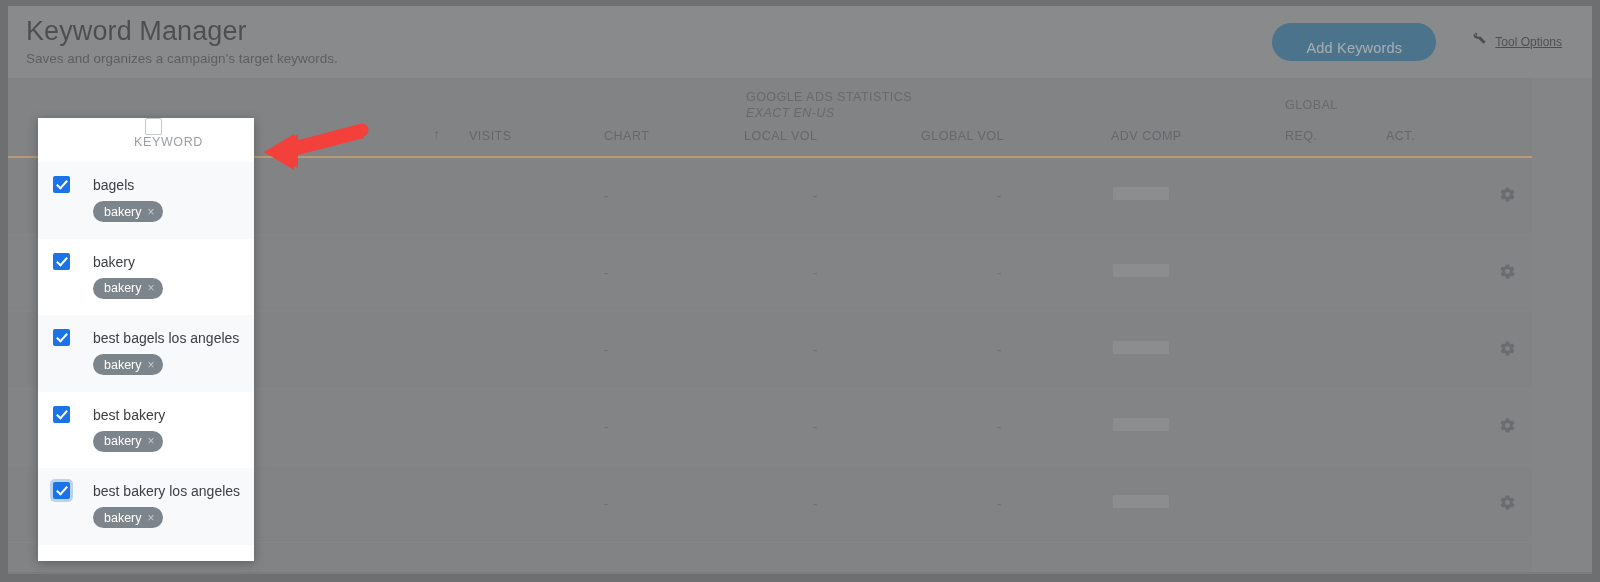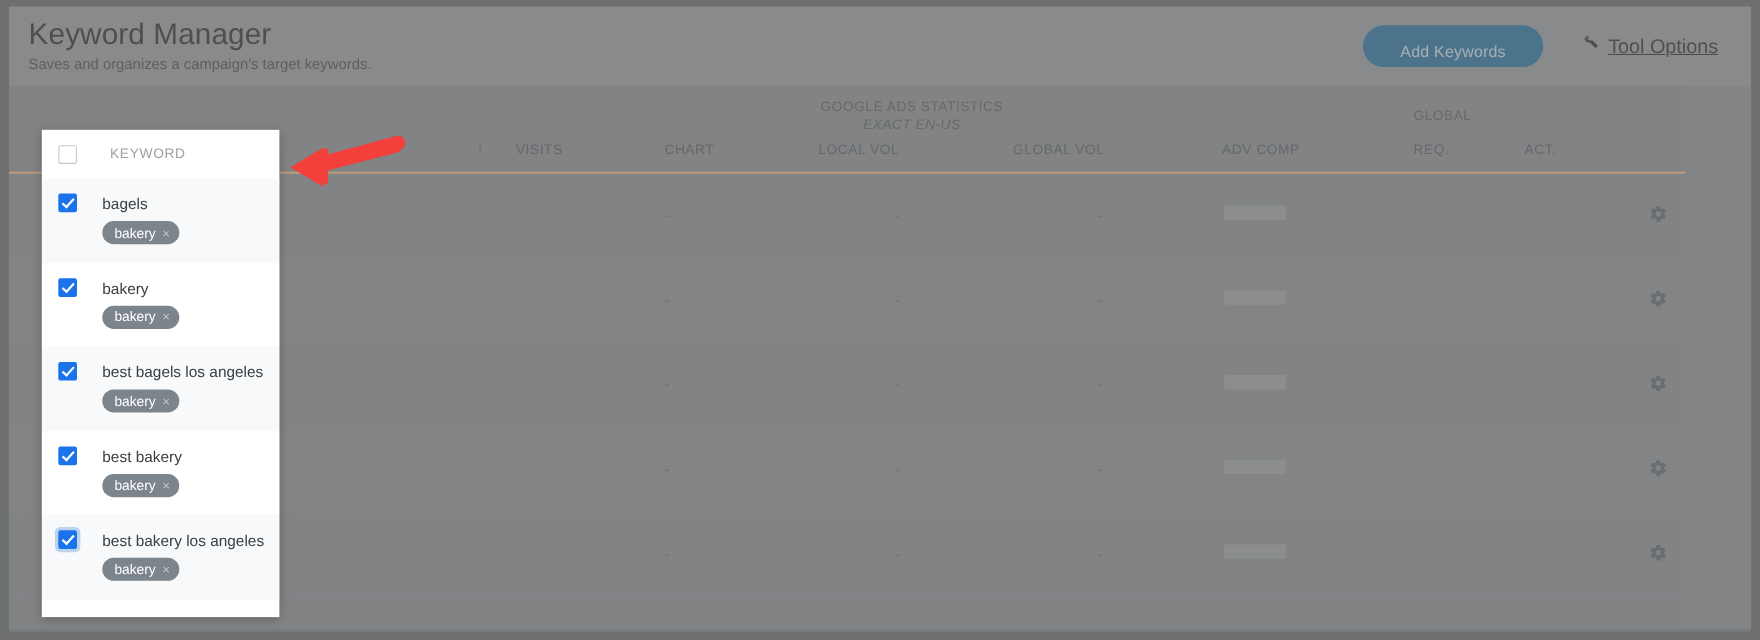--- a/index.html
+++ b/index.html
@@ -67,21 +67,21 @@
     cursor: pointer;
     letter-spacing: .2px;
   }
   #tool-options {
     display: flex;
     align-items: center;
     gap: 7px;
     cursor: pointer;
   }
   #tool-options .label {
-    font-size: 18px;
+    font-size: 12px;
     color: #1d1f21;
     text-decoration: underline;
   }
   .wrench { display: block; }
 
   
   #table-area {
     position: absolute;
     left: 0; top: 72px;
     width: 1524px;
@@ -180,20 +180,21 @@
     height: 443px;
     background: #ffffff;
     box-shadow: 0 2px 10px rgba(0,0,0,.28);
     overflow: hidden;
   }
   .kp-head {
     display: flex;
     align-items: center;
     height: 44px;
     padding-left: 15px;
+    flex-direction: column;
   }
   .kp-head .kp-title {
     font-size: 12.5px;
     color: #9aa0a6;
     letter-spacing: .6px;
     margin-left: 30px;
   }
   .kp-row {
     display: flex;
     align-items: flex-start;
@@ -279,21 +280,21 @@
           </svg>
         </span>
         <span class="label">Tool Options</span>
       </div>
     </div>
   </div>
 
   <div id="table-area">
 
     <div id="group-header">
-      <div class="group-label" style="left:738px; top:11px;text-align:center;">
+      <div class="group-label" style="left:738px; top:11px;">
         <span>GOOGLE ADS STATISTICS</span>
         <span class="sub">EXACT EN-US</span>
       </div>
       <div class="group-label" style="left:1277px; top:19px;">
         <span>GLOBAL</span>
       </div>
     </div>
 
     <div id="col-header">
       <div id="sort-arrow">↑</div>

